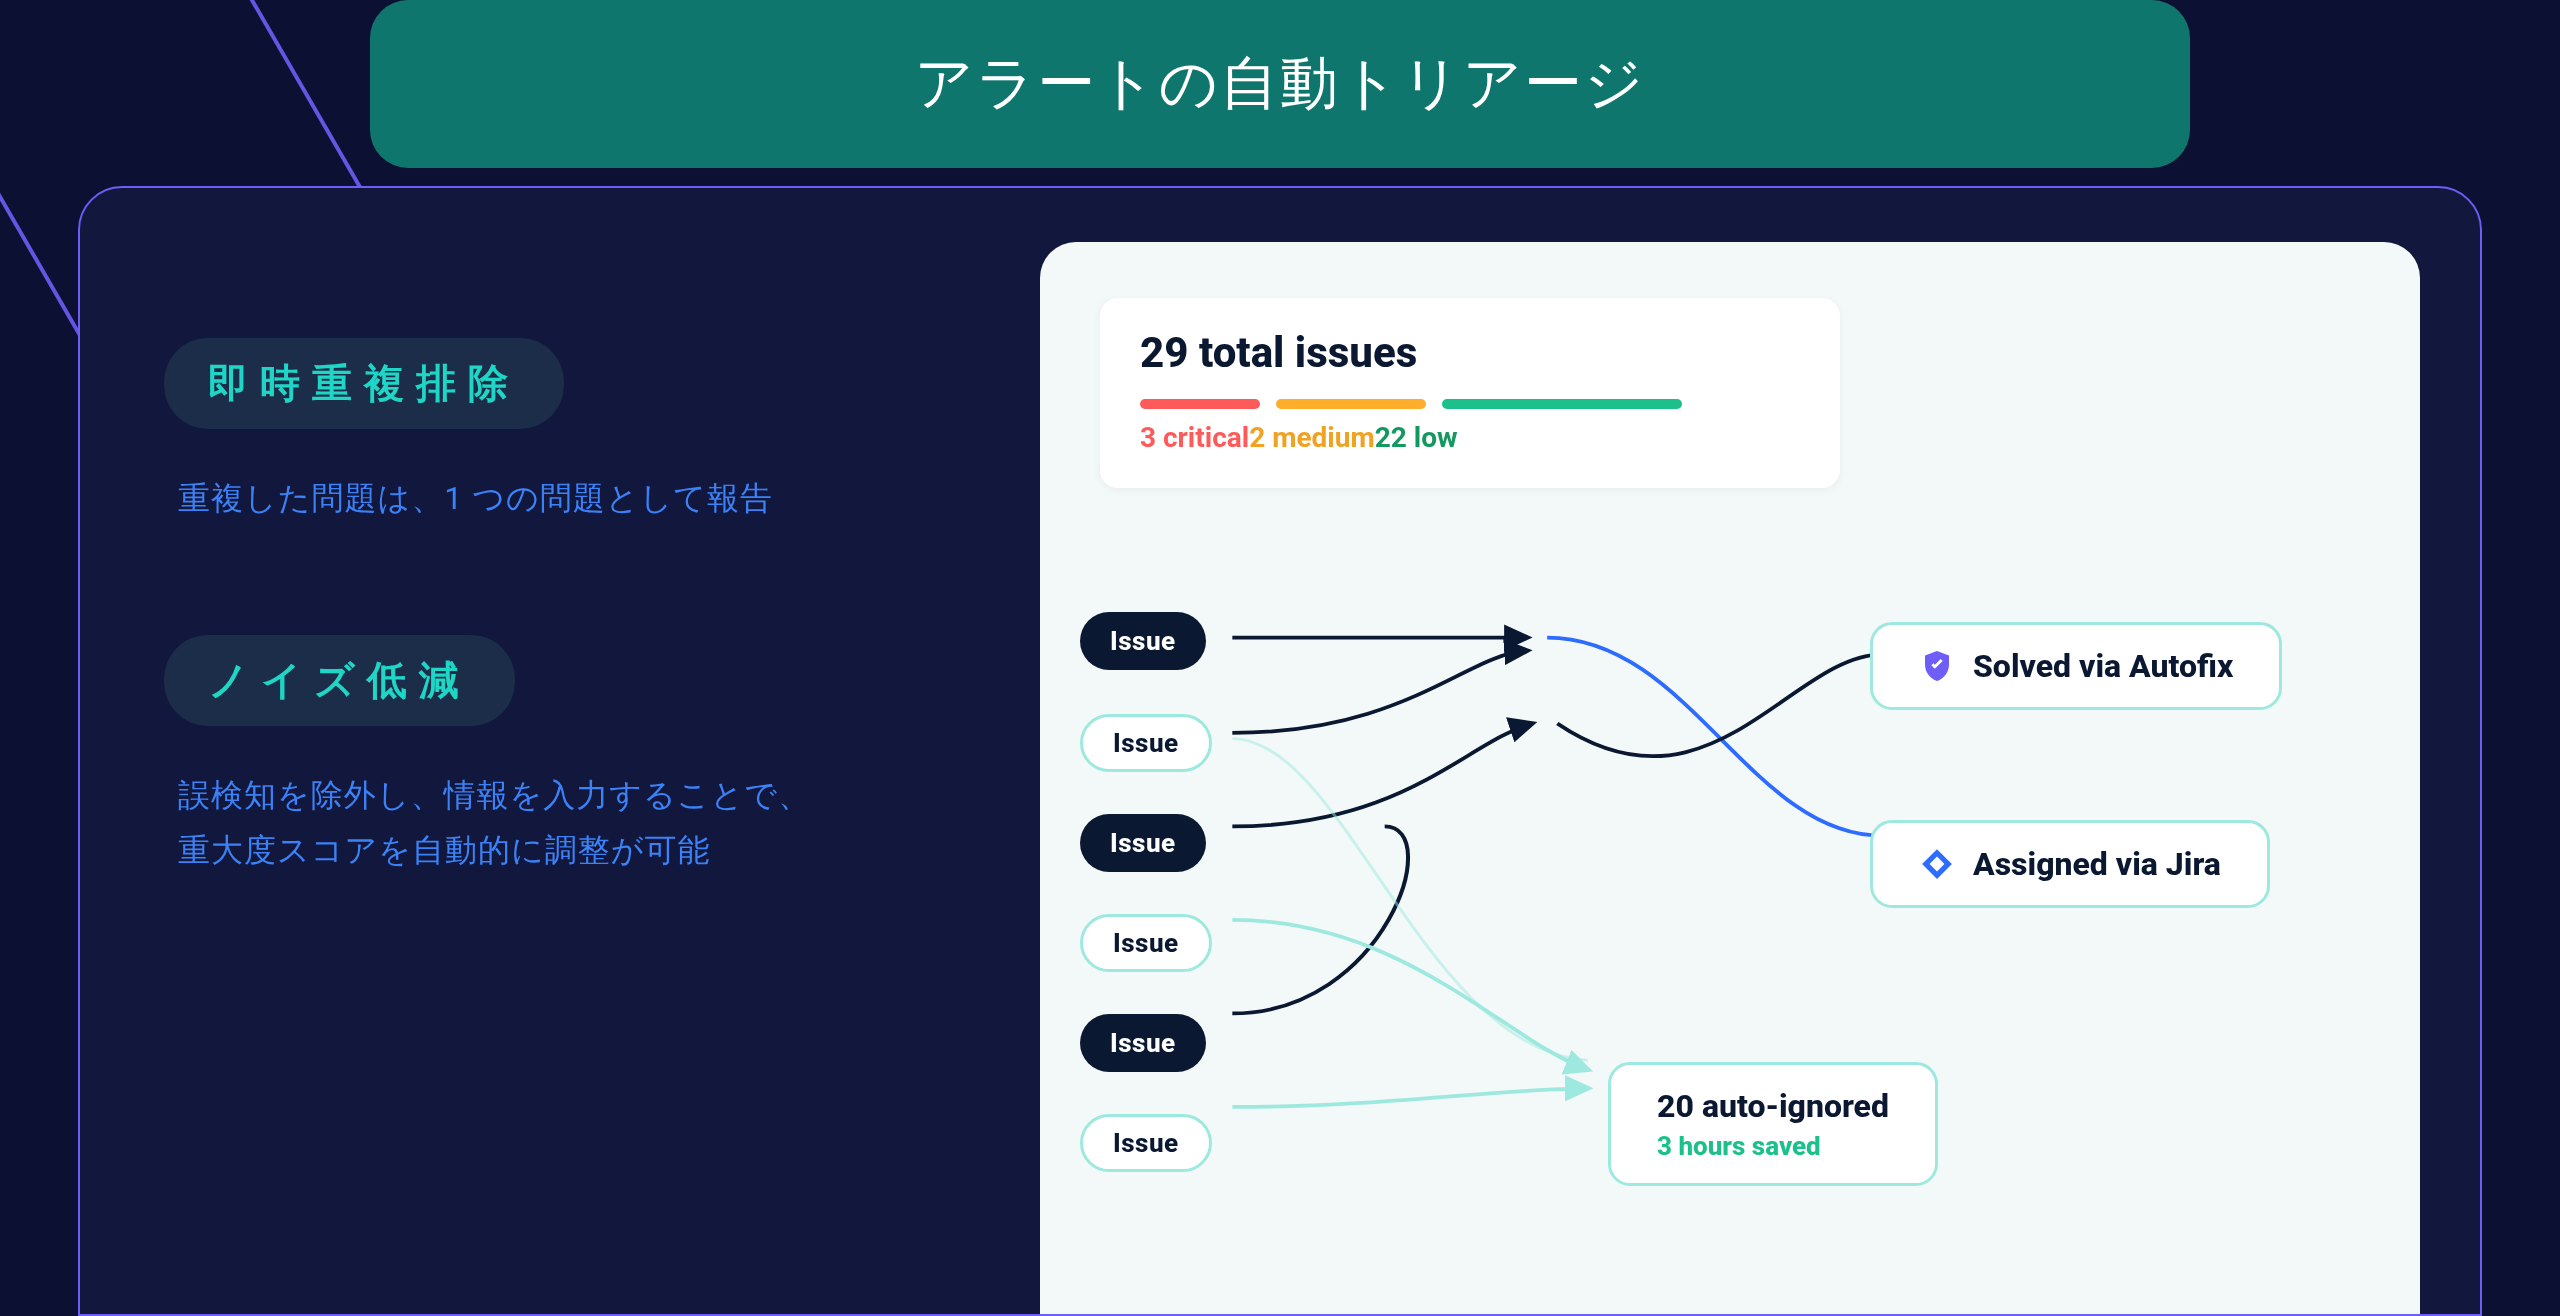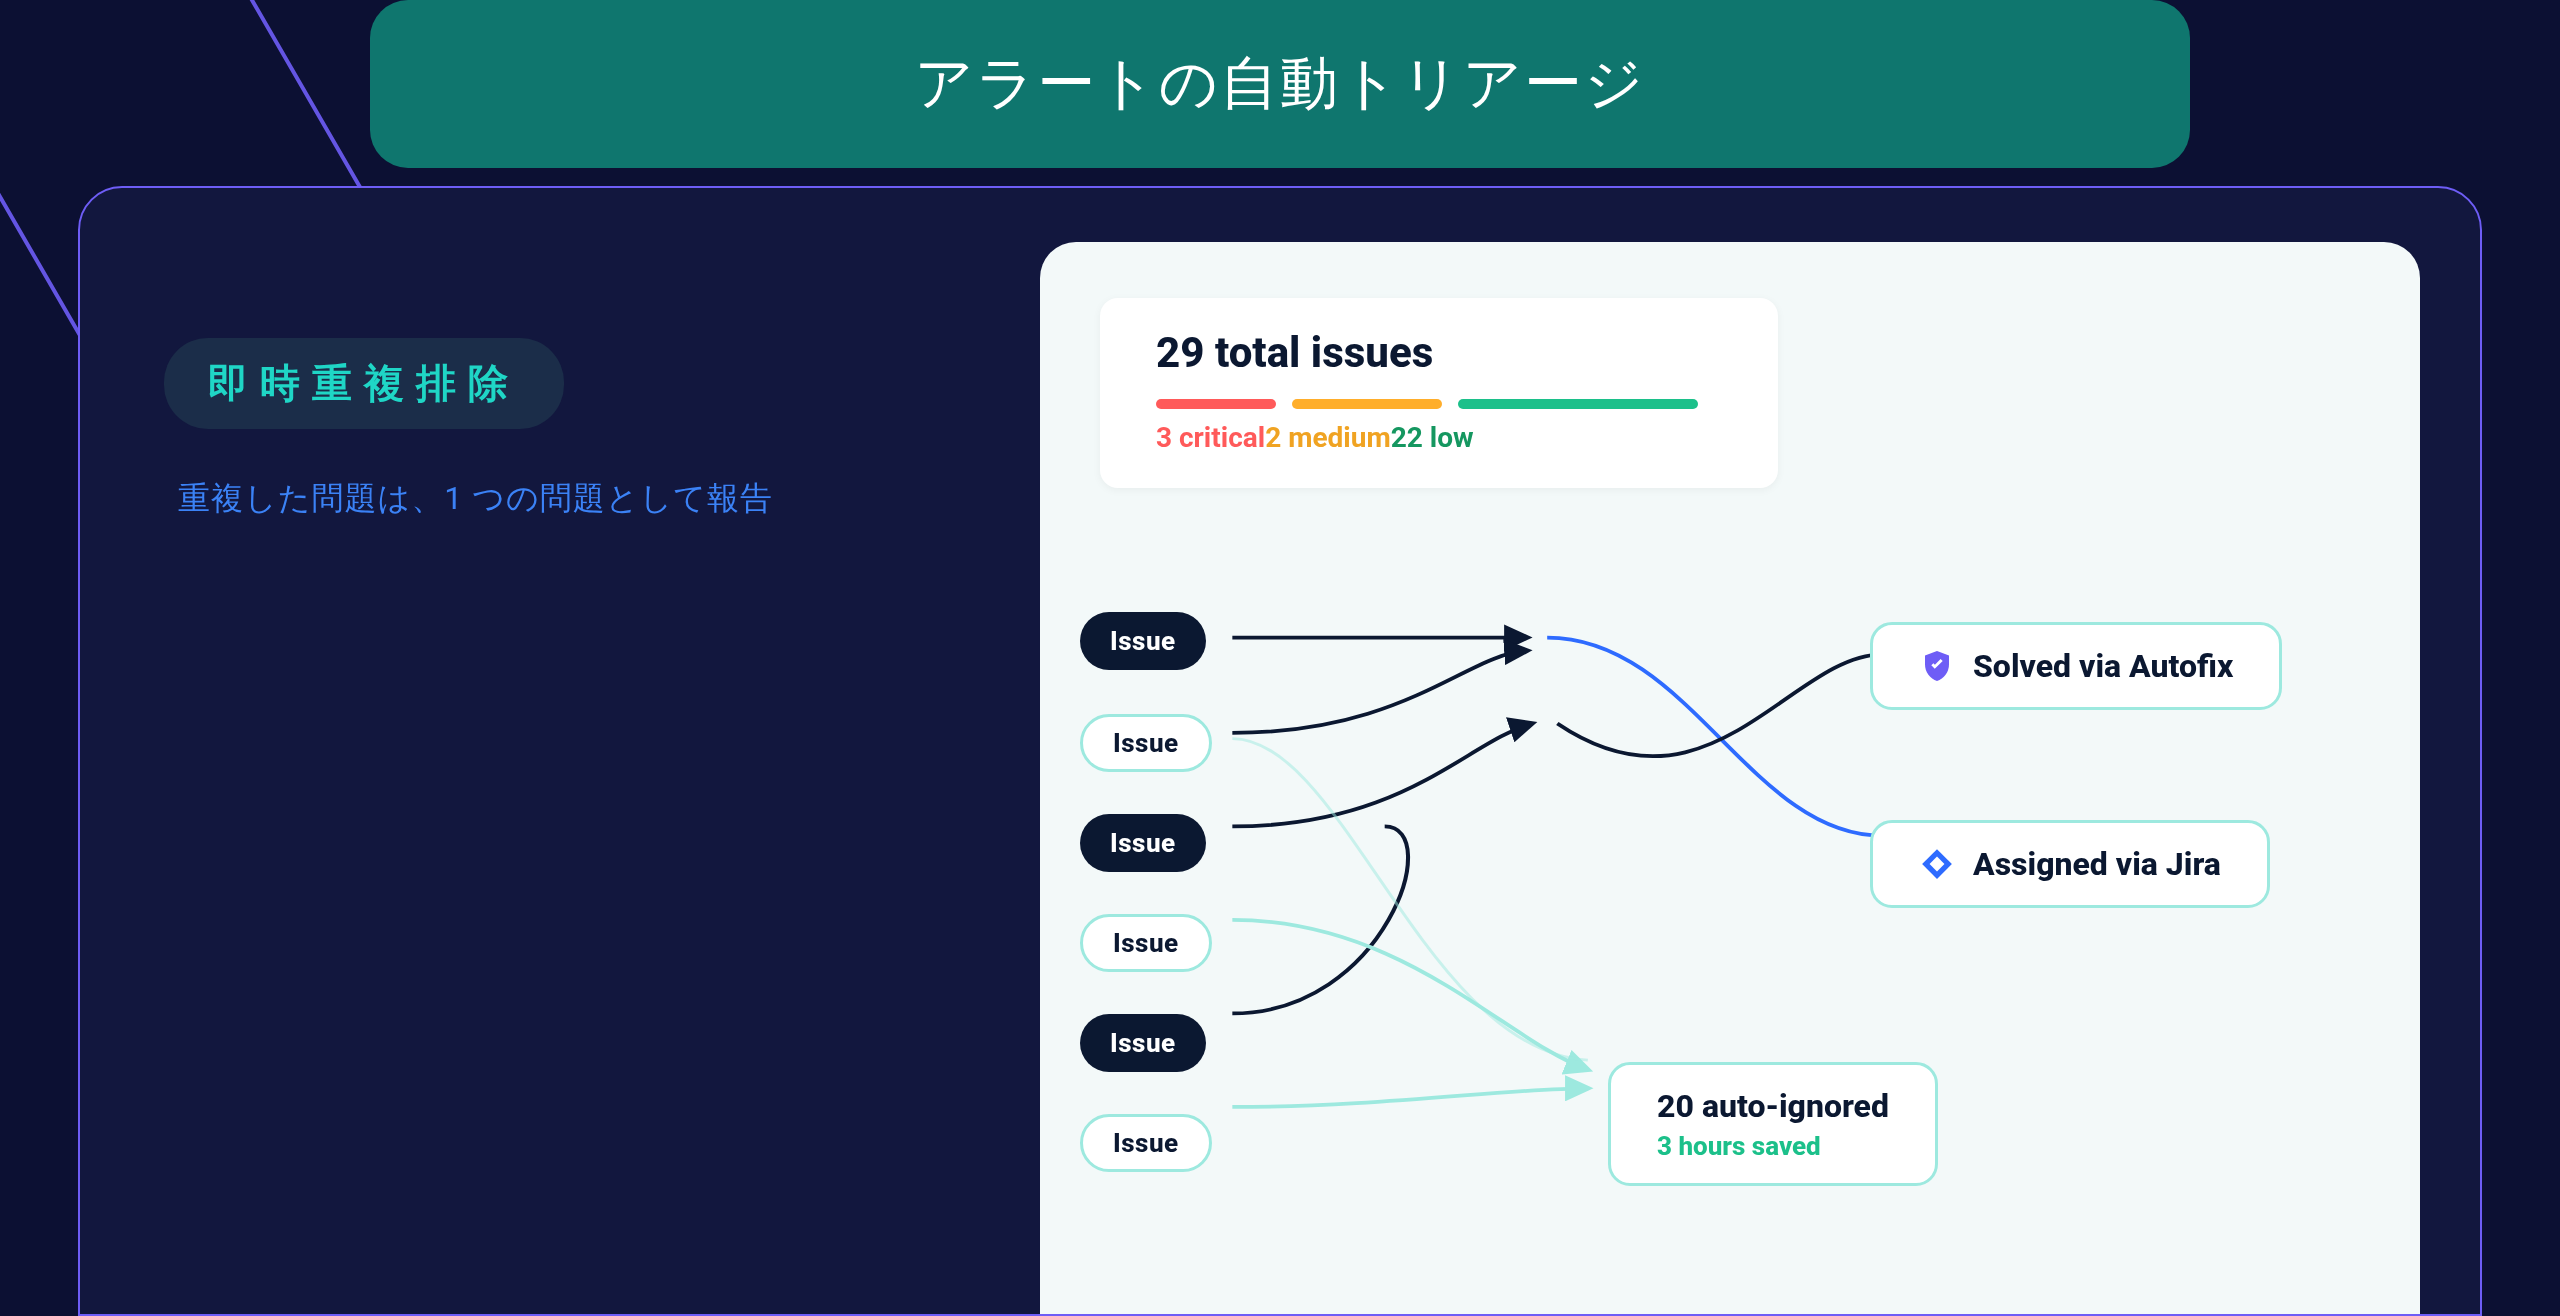--- a/index.html
+++ b/index.html
@@ -96,23 +96,23 @@
     right: 60px;
     bottom: 0;
     background: #f3f9f9;
     border-radius: 36px 36px 0 0;
     padding: 56px 60px;
   }
 
   .summary {
     background: #ffffff;
     border-radius: 18px;
-    padding: 30px 56px 34px;
+    padding: 30px 40px 34px;
     box-shadow: 0 2px 8px rgba(0,0,0,.05);
-    width: 678px;
+    width: 740px;
   }
   .summary h2 {
     color: #0b1831;
     font-size: 42px;
     font-weight: 800;
     margin-bottom: 22px;
   }
   .bars { display: flex; gap: 16px; margin-bottom: 12px; }
   .bar { height: 10px; border-radius: 6px; }
   .bar.crit { background: #ff5a5a; width: 120px; }
@@ -172,20 +172,25 @@
 
   <div class="title-pill">アラートの自動トリアージ</div>
 
   <div class="card">
 
     <div class="left">
       <div class="section">
         <div class="section-title">即時重複排除</div>
         <div class="section-body">重複した問題は、1 つの問題として報告</div>
       </div>
+      <div class="section">
+        <div class="section-title">ノイズ低減</div>
+        <div class="section-body" style="white-space:pre-line">誤検知を除外し、情報を入力することで、
+重大度スコアを自動的に調整が可能</div>
+      </div>
     </div>
 
     <div class="panel">
       <div class="summary">
         <h2>29 total issues</h2>
         <div class="bars">
           <div class="bar crit"></div>
           <div class="bar med"></div>
           <div class="bar low"></div>
         </div>

